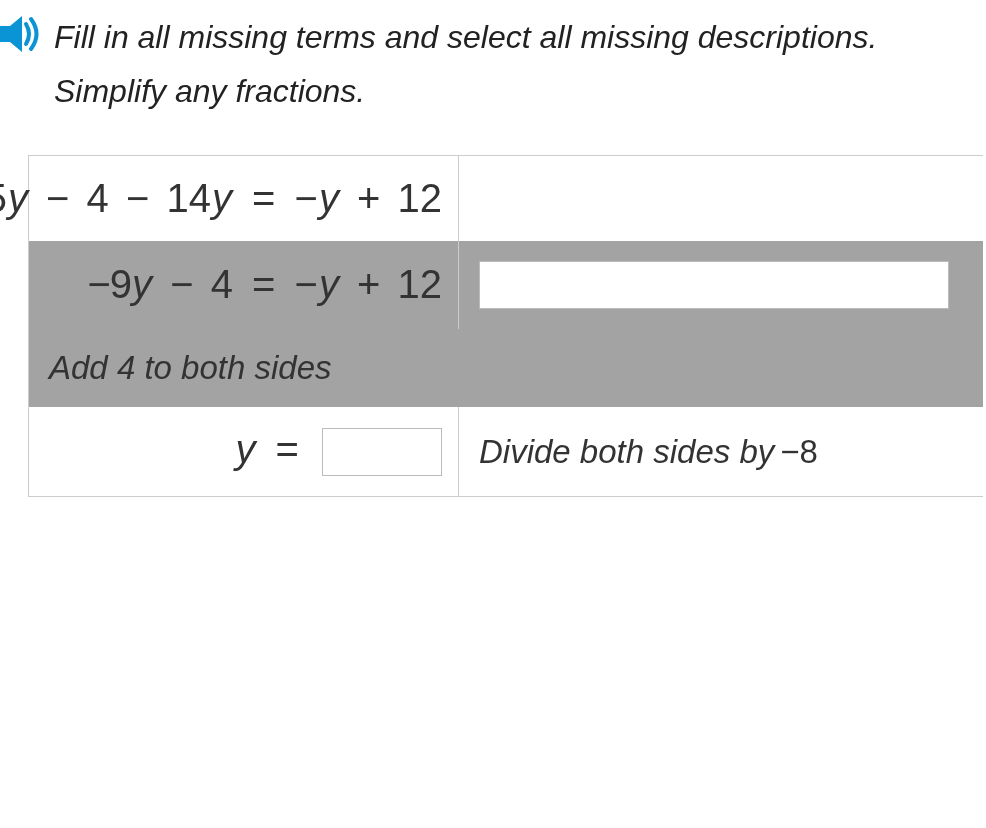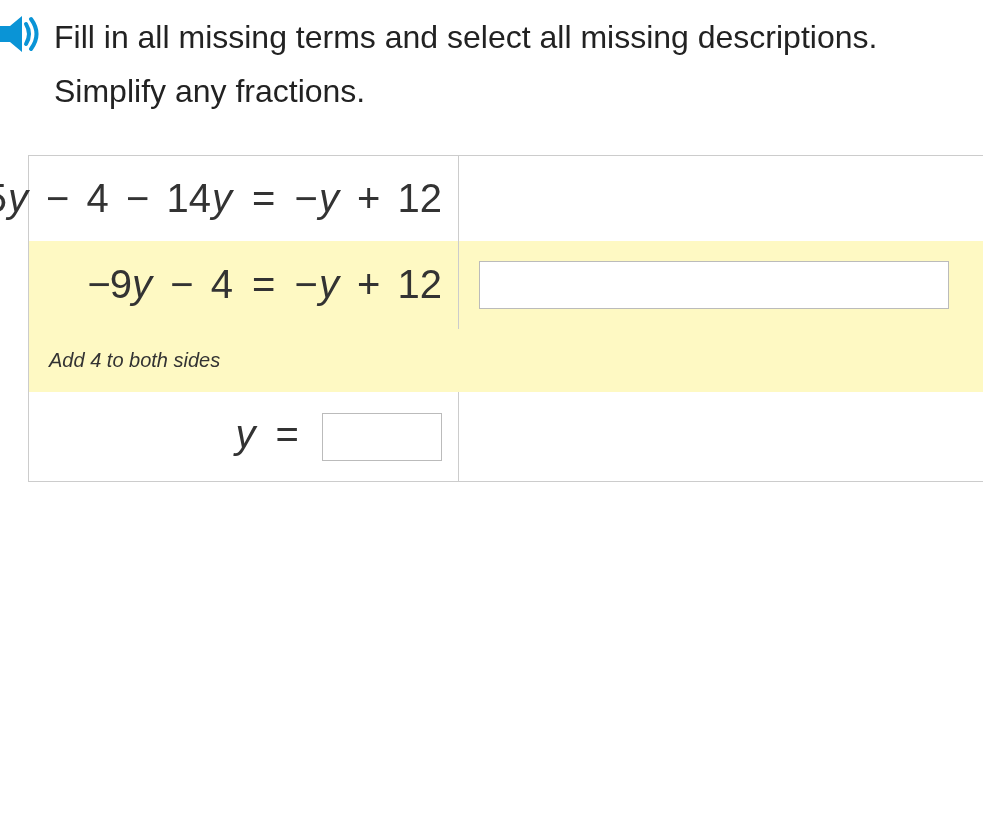--- a/index.html
+++ b/index.html
@@ -26,58 +26,59 @@
       padding: 10px 0 14px 0;
     }
     .speaker-icon {
       flex-shrink: 0;
       width: 42px;
       height: 36px;
       position: relative;
       margin-top: 6px;
     }
     .prompt-text {
+      font-style: italic;
       font-size: 32px;
       line-height: 1.7;
       color: #222;
       padding-right: 40px;
     }
     .worksheet {
       margin-top: 22px;
       margin-left: 28px;
       border: 1px solid #ccc;
       border-collapse: separate;
       border-spacing: 0;
       border-right: none;
       width: 955px;
     }
     .row {
       display: flex;
     }
     .row.shaded .eq-cell,
     .row.shaded .desc-cell {
-      background: #fef9c3;
+      background: #a3a3a3;
     }
     .eq-cell {
       width: 430px;
       border-right: 1px solid #ccc;
       padding: 20px 16px 20px 12px;
       display: flex;
       justify-content: flex-end;
       align-items: center;
       font-size: 30px;
       color: #333;
     }
     .desc-cell {
       flex: 1;
       padding: 20px 12px 20px 20px;
       display: flex;
       align-items: center;
       font-style: italic;
-      font-size: 20px;
+      font-size: 33px;
       color: #333;
       gap: 6px;
     }
     .math {
       white-space: nowrap;
       font-size: 40px;
     }
     .yvar {
       font-style: italic;
       padding: 0 1px;
@@ -171,16 +172,20 @@
     </div>
 
     <div class="row">
       <div class="eq-cell">
         <span class="math">
           <span class="yvar">y</span>
           <span class="eq">=</span>
           <span class="input-box"></span>
         </span>
       </div>
+      <div class="desc-cell">
+        <span>Divide both sides by </span>
+          <span class="non-neg" style="font-style:normal;">−8</span>
+      </div>
     </div>
 
   </div>
 </div>
 
 </body></html>

